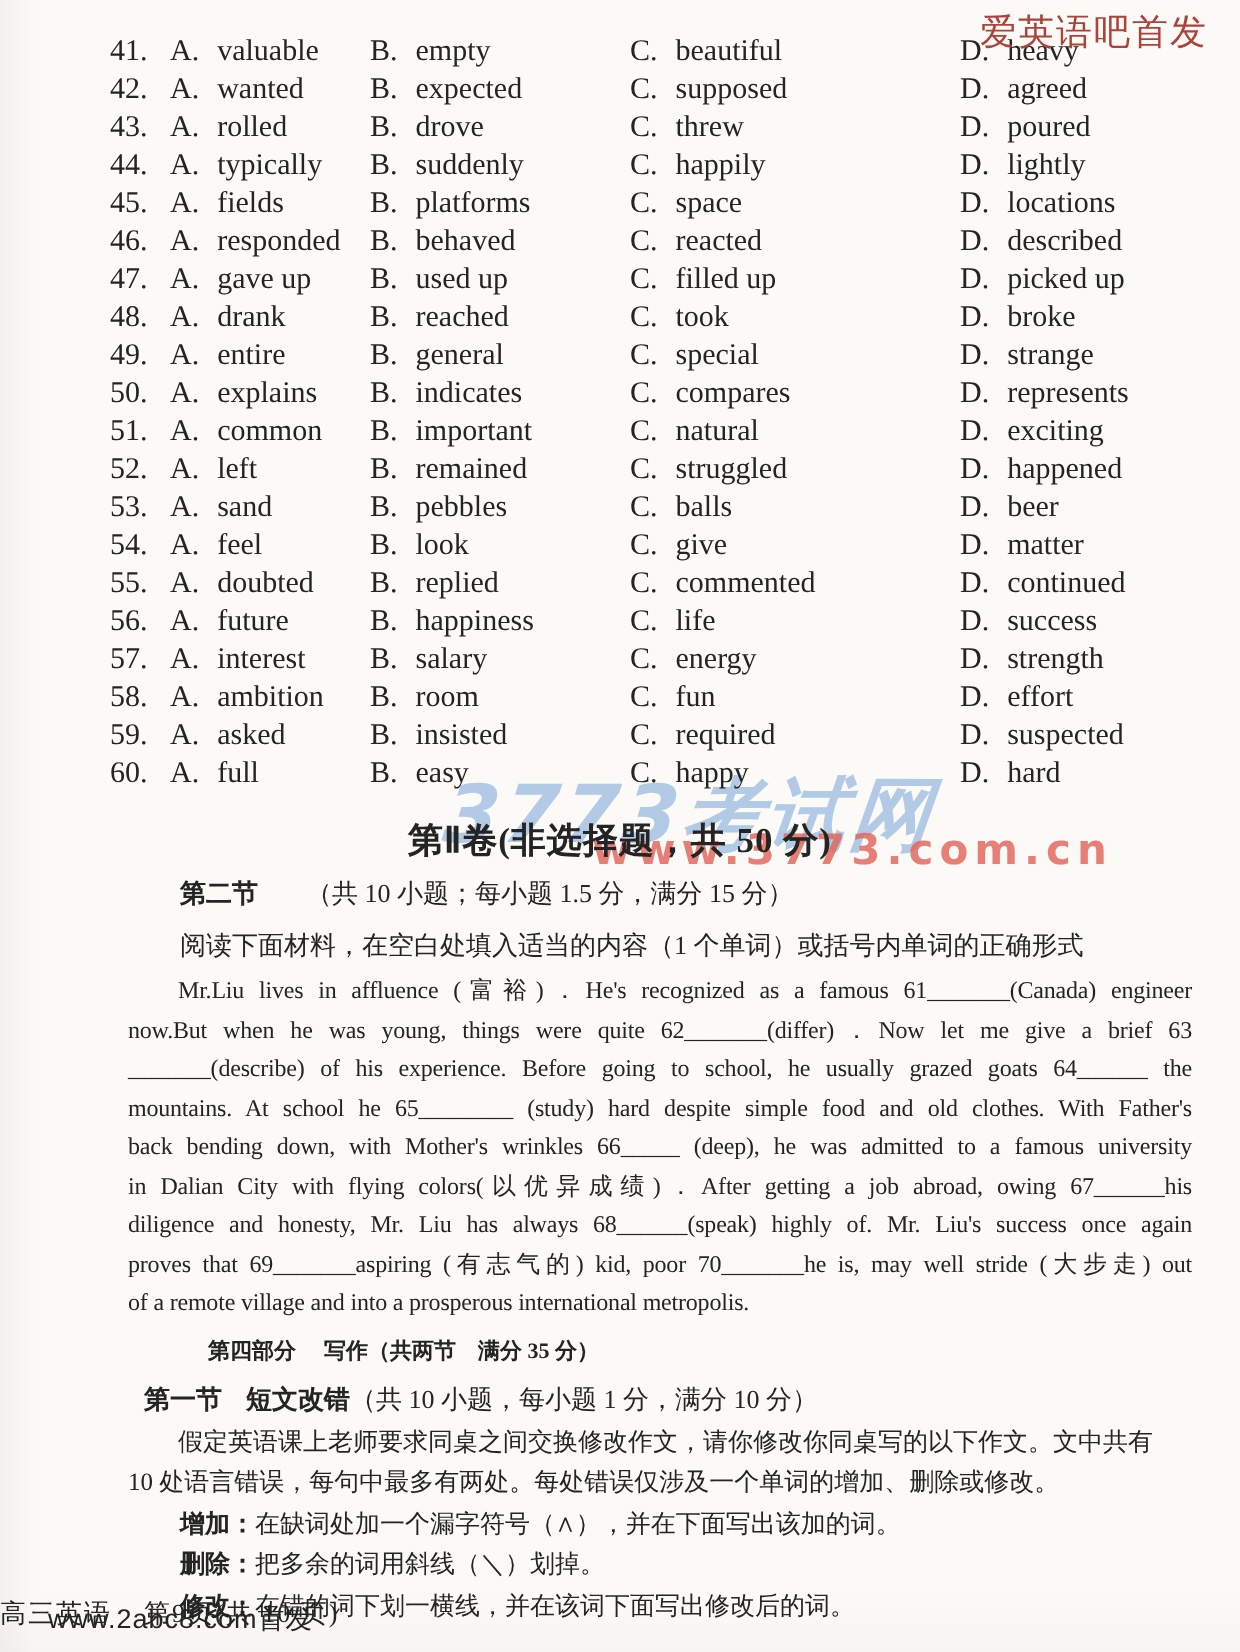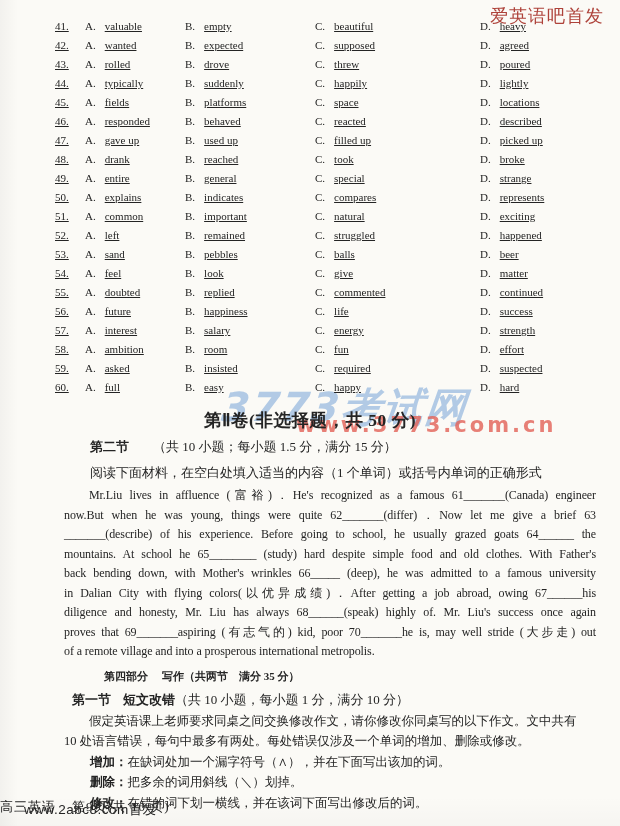--- a/index.html
+++ b/index.html
@@ -36,21 +36,21 @@
     position:absolute;left:296px;top:413px;z-index:1;
     font-size:21px;font-weight:bold;
     color:rgba(226,96,86,0.8);letter-spacing:3px;white-space:nowrap;
     font-family:"DejaVu Sans", sans-serif;
   }
 
   
   .mcq{margin:17px 0 0 55px;}
   .mcq-row{
     display:grid;grid-template-columns:30px 100px 130px 165px 1fr;
-    height:19px;line-height:19px;font-size:11px;white-space:nowrap;text-decoration:underline;
+    height:19px;line-height:19px;font-size:15px;white-space:nowrap;
   }
   .mcq-row .num{}
   .mcq-row .opt .letter{display:inline-block;margin-right:9px;}
 
   
   .vol-title{
     margin-top:9px;height:28px;line-height:28px;text-align:center;
     font-size:17.5px;font-weight:bold;letter-spacing:0.5px;
   }
 

